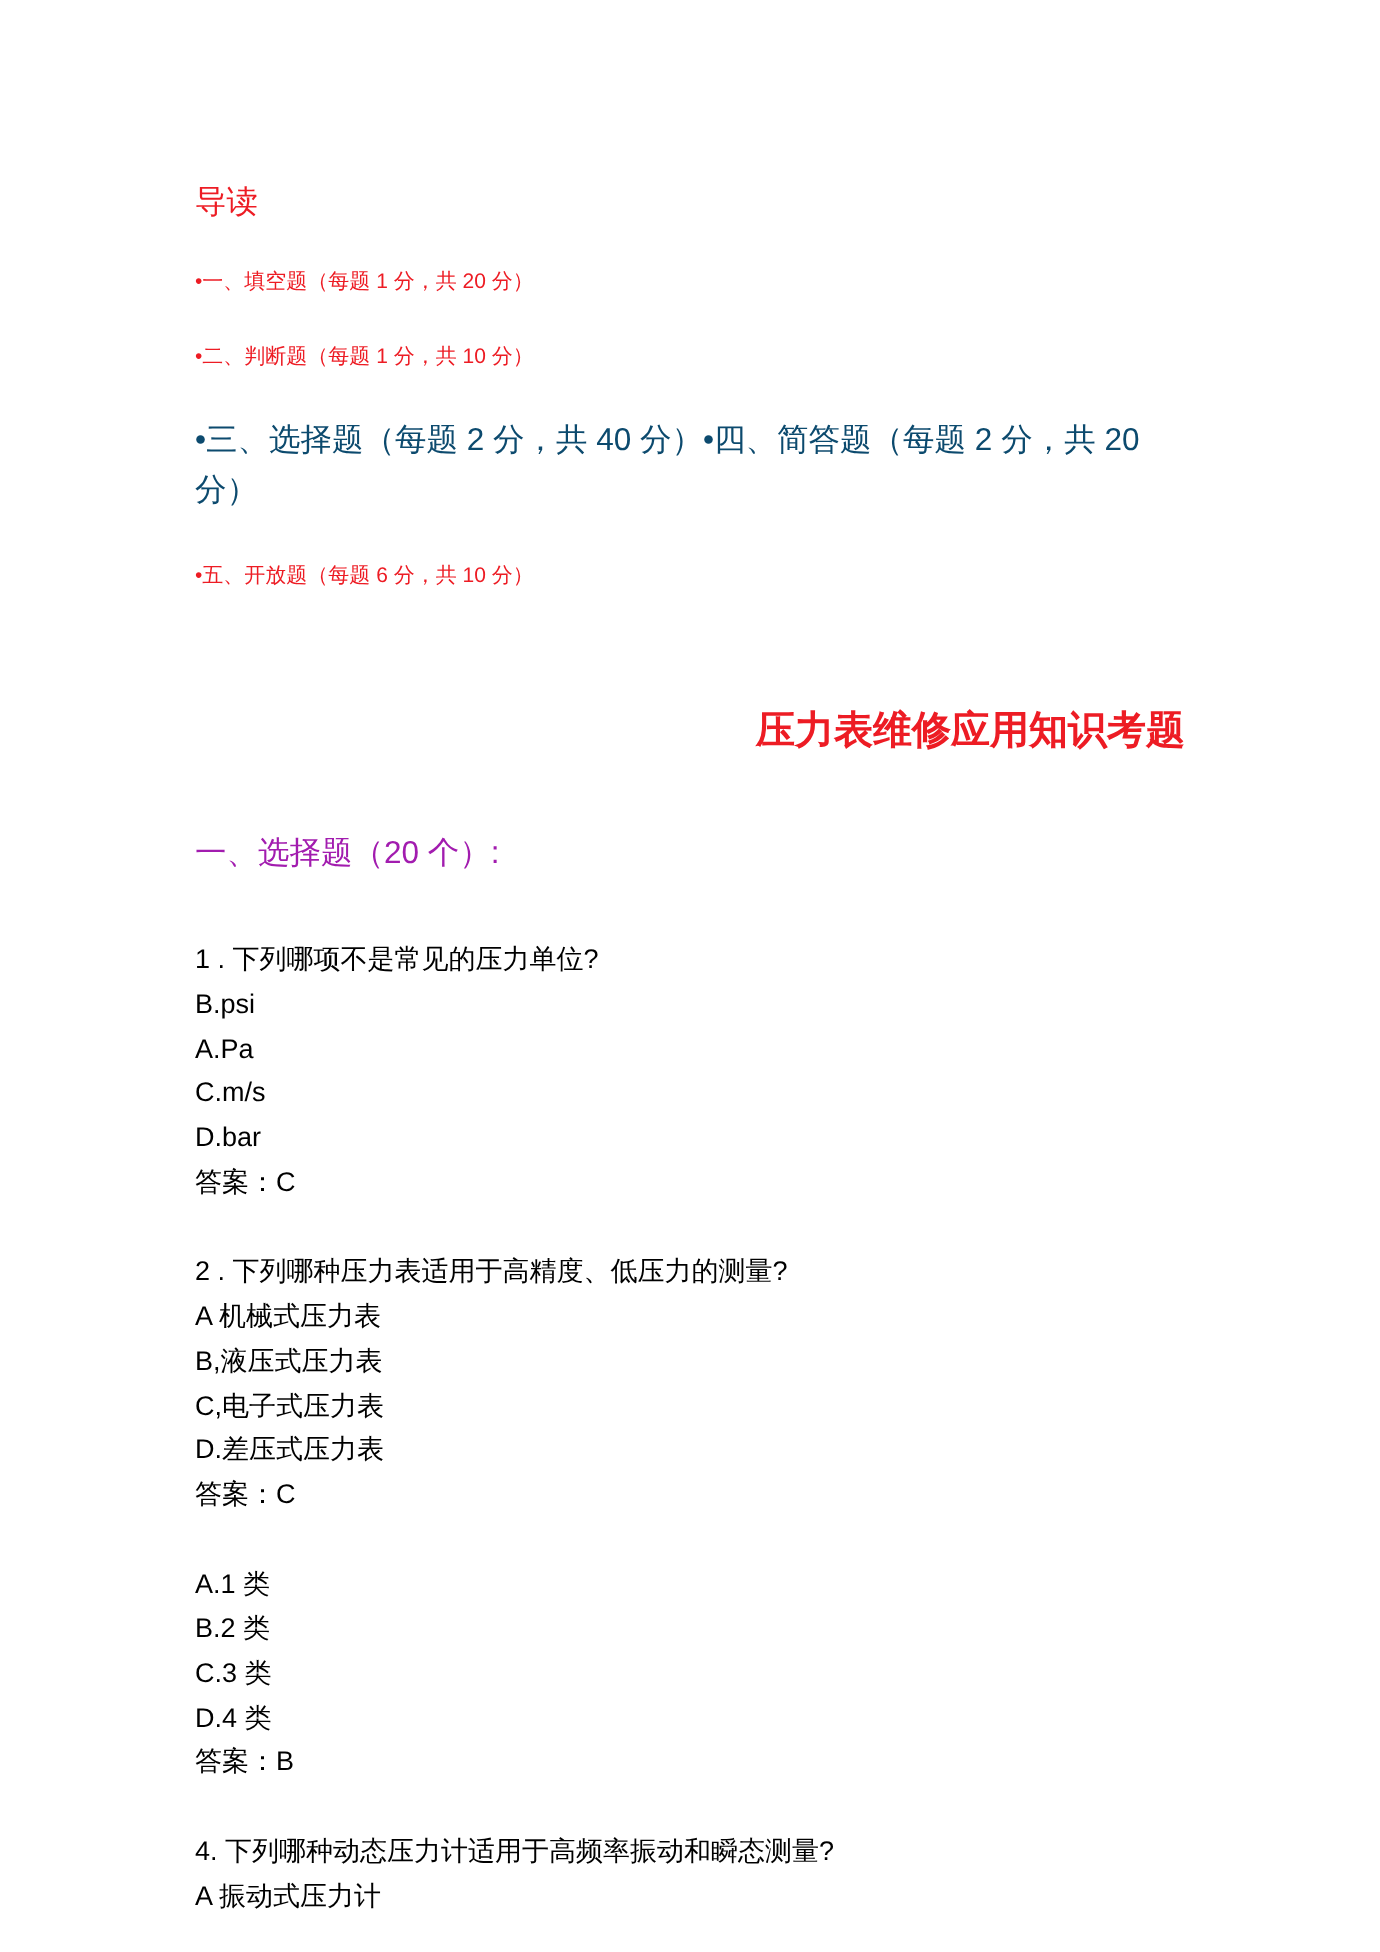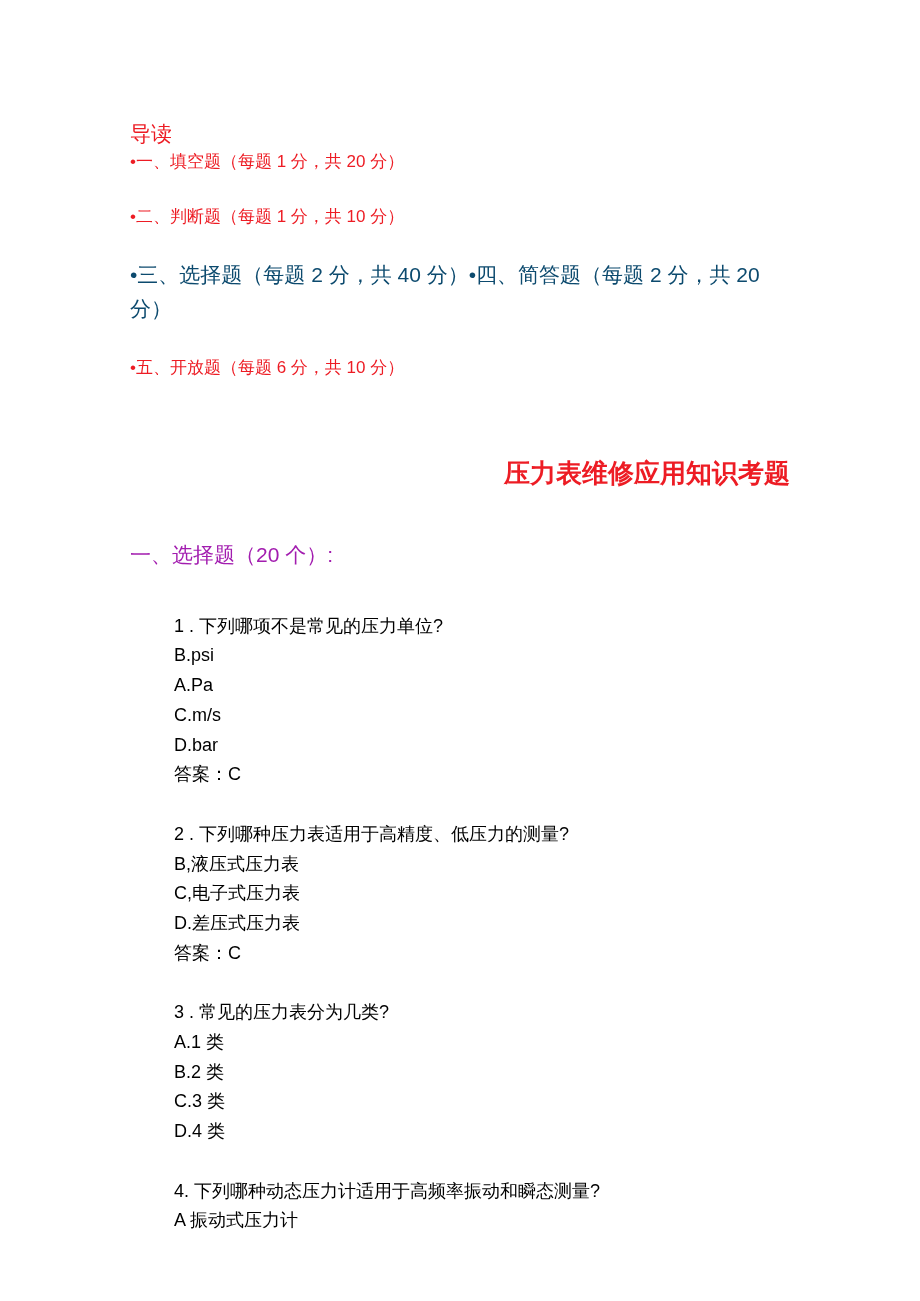--- a/index.html
+++ b/index.html
@@ -10,24 +10,25 @@
     width: 920px;
   }
   .page {
     padding: 120px 130px 60px 130px;
     box-sizing: border-box;
     width: 920px;
   }
   .nav-heading {
     color: #ed1c24;
     font-size: 21px;
+    margin-bottom: 28px;
   }
   .nav-item {
     color: #ed1c24;
-    font-size: 17px;
+    font-size: 14px;
     margin-bottom: 28px;
     line-height: 1.6;
   }
   .nav-item-line3 {
     color: #0c4a6e;
     font-size: 21px;
     line-height: 1.6;
     margin-bottom: 28px;
   }
   .main-title {
@@ -42,21 +43,21 @@
     color: #a21caf;
     font-size: 21px;
     margin-bottom: 43px;
   }
   .question-block {
     color: #000000;
     font-size: 18px;
     line-height: 1.65;
     margin-bottom: 30px;
   }
-  .q-line { display: block; margin-left: 44px; }
+  .q-line { display: block; }
 </style>
 </head>
 <body>
 
 <div class="page">
 
   <div class="nav-heading">导读</div>
 
   <div class="nav-item">•一、填空题（每题 1 分，共 20 分）</div>
   <div class="nav-item"> •二、判断题（每题 1 分，共 10 分）</div>
@@ -71,32 +72,33 @@
     <span class="q-line"><span>1</span><span> . 下列哪项不是常见的压力单位?</span></span>
     <span class="q-line">B.psi</span>
     <span class="q-line">A.Pa</span>
     <span class="q-line">C.m/s</span>
     <span class="q-line">D.bar</span>
     <span class="q-line">答案：C</span>
   </div>
 
   <div class="question-block">
     <span class="q-line"><span>2</span><span> . 下列哪种压力表适用于高精度、低压力的测量?</span></span>
+    <span class="q-line">A 机械式压力表</span>
     <span class="q-line">B,液压式压力表</span>
     <span class="q-line">C,电子式压力表</span>
     <span class="q-line">D.差压式压力表</span>
     <span class="q-line">答案：C</span>
   </div>
 
   <div class="question-block">
-    <span class="q-line"><span>3</span><span> . 常见的压力表分为几类?</span></span>
     <span class="q-line">A.1 类</span>
     <span class="q-line">B.2 类</span>
     <span class="q-line">C.3 类</span>
     <span class="q-line">D.4 类</span>
+    <span class="q-line">答案：B</span>
   </div>
 
   <div class="question-block">
     <span class="q-line"><span>4.</span><span> 下列哪种动态压力计适用于高频率振动和瞬态测量?</span></span>
     <span class="q-line">A 振动式压力计</span>
 
   </div>
 
 </div>
 

